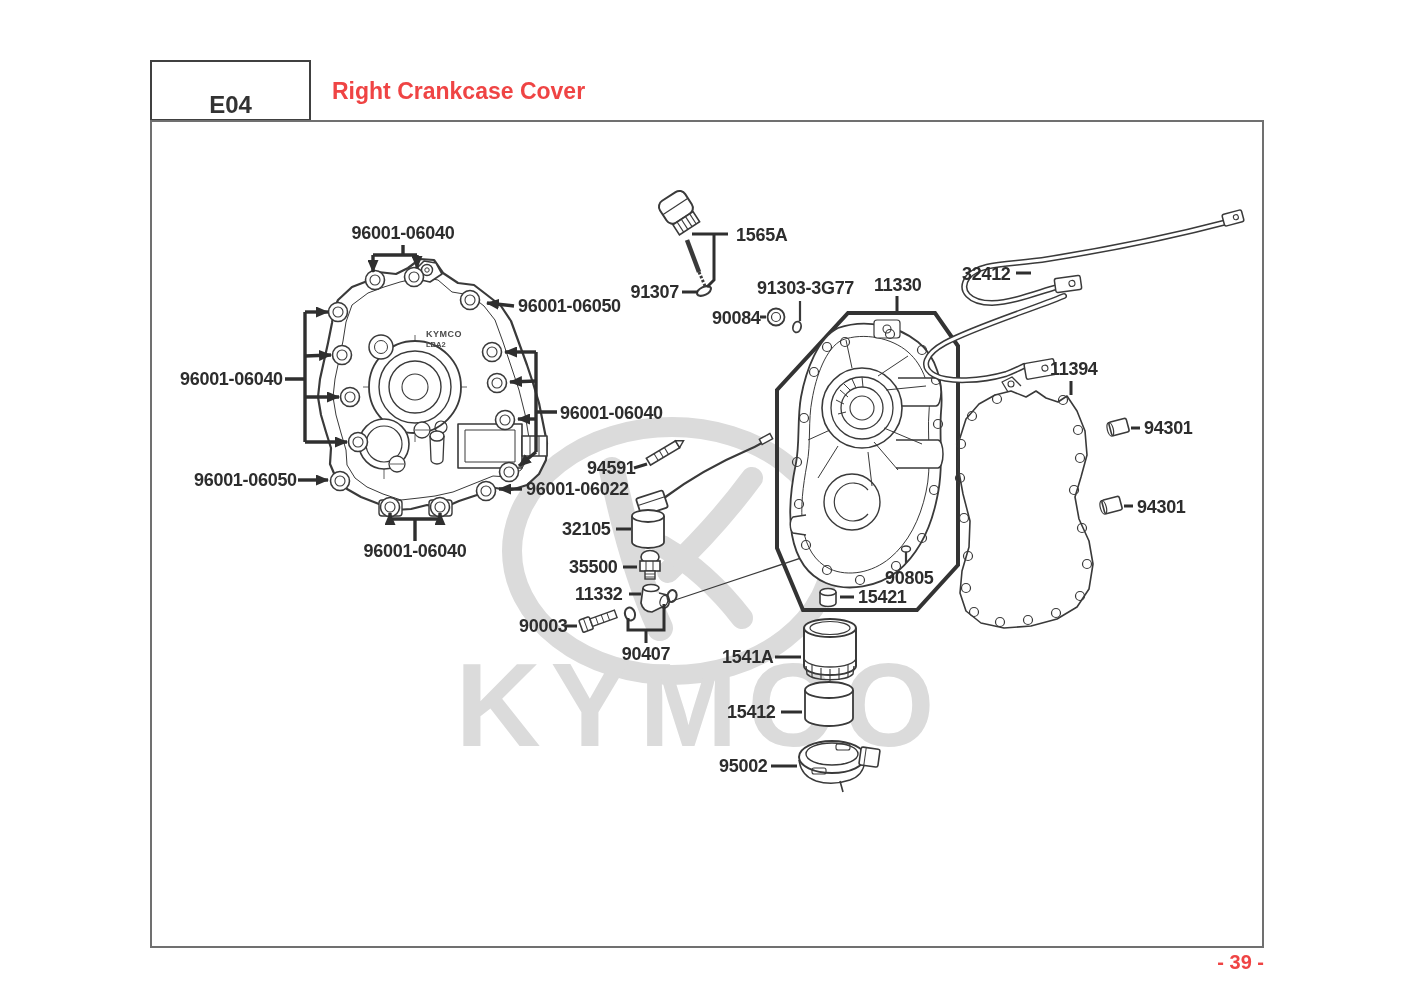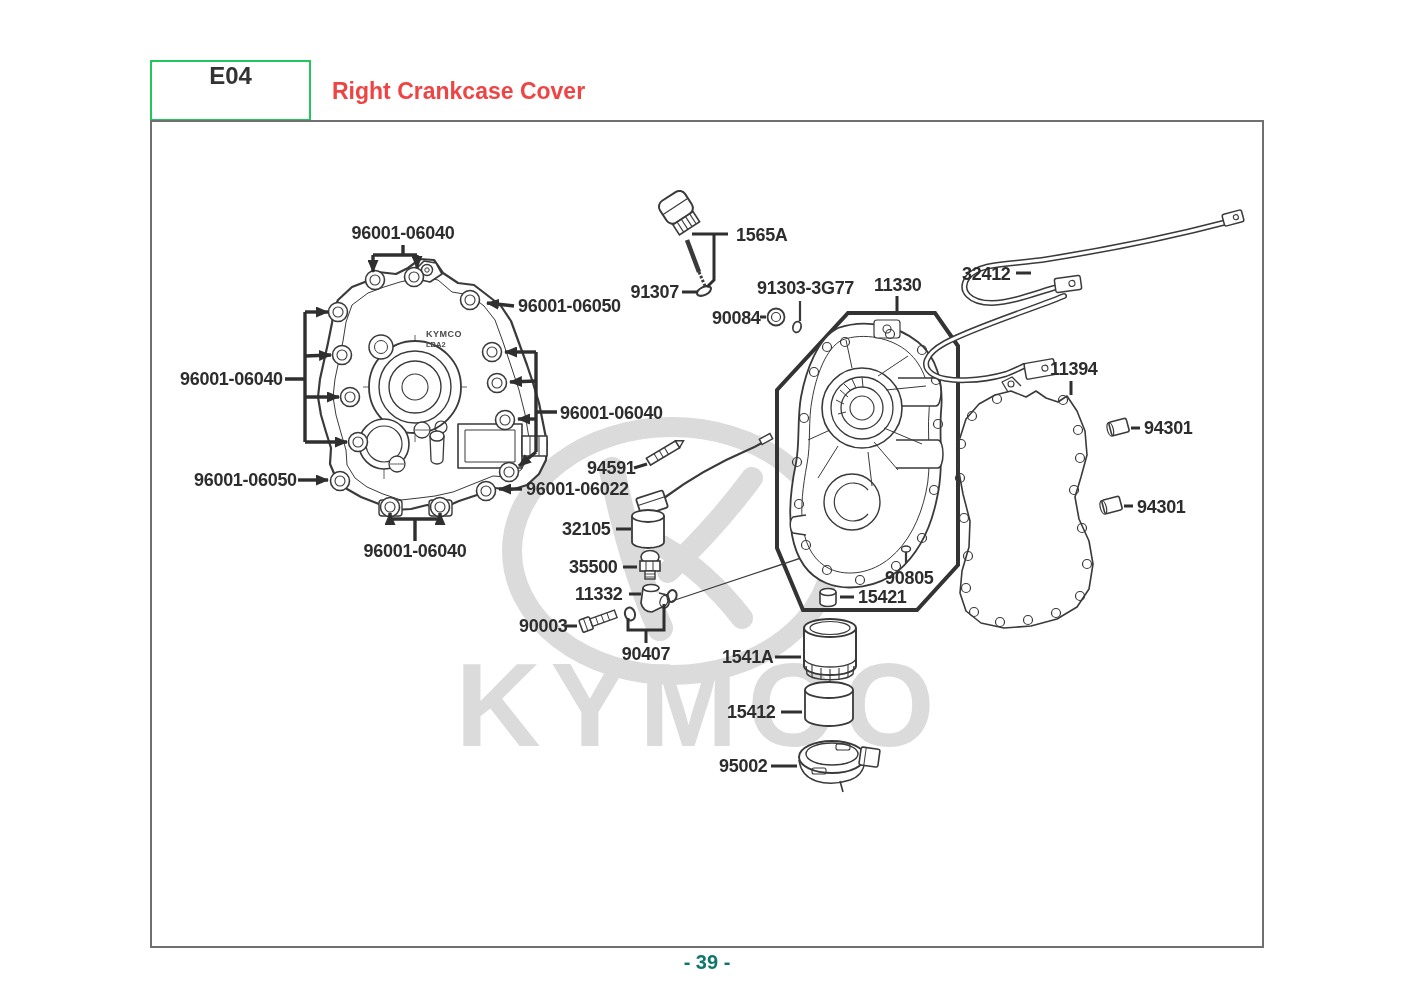--- a/index.html
+++ b/index.html
@@ -1,26 +1,26 @@
 <!DOCTYPE html>
 <html><head>
 <meta charset="utf-8">
 <style>
   html,body{margin:0;padding:0;background:#fff;}
   .page{position:relative;width:1415px;height:1000px;background:#fff;overflow:hidden;
         font-family:"Liberation Sans",sans-serif;}
-  .e04-box{position:absolute;left:150px;top:60px;width:161px;height:61px;border:2px solid #22c55e;
-           box-sizing:border-box;display:flex;align-items:flex-start;justify-content:center;
+  .e04-box{position:absolute;left:150px;top:60px;width:161px;height:61px;border:2px solid #404040;
+           box-sizing:border-box;display:flex;align-items:flex-end;justify-content:center;
            font-size:24px;font-weight:700;color:#333;}
   .hdr-title{position:absolute;left:332px;top:60px;height:60px;line-height:62px;
              font-size:23px;font-weight:700;color:#ef4444;}
   .content-frame{position:absolute;left:150px;top:120px;width:1114px;height:828px;
                  border:2px solid #707070;box-sizing:border-box;}
-  .page-num{position:absolute;left:150px;top:951px;width:1114px;text-align:center;
-            font-size:20px;font-weight:700;color:#0f766e;}
+  .page-num{position:absolute;left:150px;top:951px;width:1114px;text-align:right;
+            font-size:20px;font-weight:700;color:#ef4444;}
   svg{position:absolute;left:0;top:0;}
   .lbl{font-family:"Liberation Sans",sans-serif;font-size:18px;font-weight:700;fill:#2d2d2d;letter-spacing:-0.3px;}
   .ink{stroke:#3a3a3a;fill:none;}
   .inkf{stroke:#3a3a3a;fill:#ffffff;}
   .thin{stroke-width:1;}
   .wm{fill:none;stroke:#dbdbdb;}
   .wmtxt{font-family:"Liberation Sans",sans-serif;font-weight:700;font-size:118px;
          letter-spacing:10px;fill:#dbdbdb;}
   .covertxt{font-family:"Liberation Sans",sans-serif;font-weight:700;fill:#4a4a4a;}
   .ldr{stroke:#2f2f2f;stroke-width:3;fill:none;}

